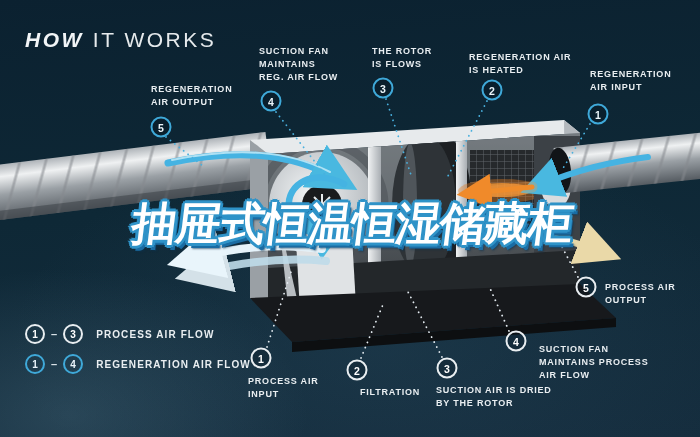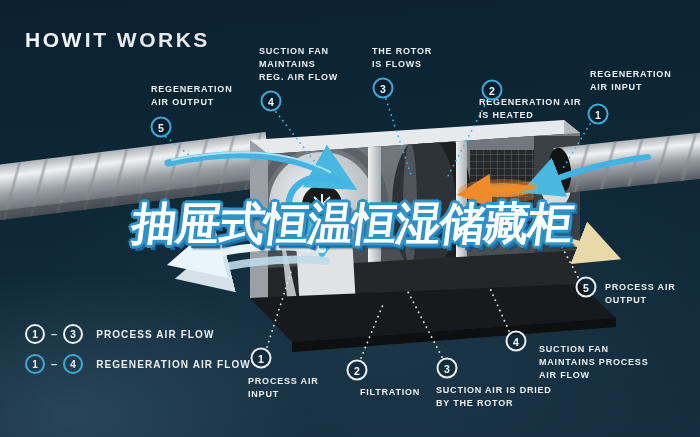--- a/index.html
+++ b/index.html
@@ -7,22 +7,22 @@
     position:relative;width:700px;height:437px;overflow:hidden;
     font-family:"Liberation Sans",sans-serif;
     background:
       radial-gradient(ellipse 340px 210px at 10% 95%, rgba(96,136,156,.28), transparent 70%),
       radial-gradient(ellipse 520px 280px at 55% 78%, rgba(70,112,138,.16), transparent 72%),
       linear-gradient(175deg,#0b2130 0%,#0e2836 45%,#152d3e 100%);
   }
   .art{position:absolute;left:0;top:0;}
   
   .title{position:absolute;left:25px;top:28px;color:#f2f5f7;font-size:21px;letter-spacing:2.5px;white-space:nowrap;}
-  .title .b{font-weight:bold;}
-  .title .r{font-weight:bold;margin-left:1px;opacity:.95;}
+  .title .b{font-weight:bold;font-style:italic;}
+  .title .r{font-weight:normal;margin-left:9px;opacity:.95;}
   
   .lbl{position:absolute;color:#e9eef1;font-size:9px;font-weight:bold;letter-spacing:.8px;line-height:1.42;white-space:pre-line;}
   
   .circ{position:absolute;width:21px;height:21px;border-radius:50%;box-sizing:border-box;
         display:flex;align-items:center;justify-content:center;
         font-size:10.5px;font-weight:bold;transform:translate(-50%,-50%);}
   .circ.cyan{border:2px solid #3fa9d9;color:#edf6fb;background:rgba(9,28,40,.55);}
   .circ.white{border:2px solid #e9eef1;color:#ffffff;background:rgba(9,28,40,.30);}
   
   .legend-title{position:absolute;left:27px;top:296px;color:#eef2f4;font-size:11.5px;font-weight:bold;letter-spacing:2.6px;white-space:nowrap;}
@@ -191,21 +191,21 @@
 
   <div class="lbl" style="left:259px;top:45px;">SUCTION FAN
 MAINTAINS
 REG. AIR FLOW</div>
   <div class="circ cyan" style="left:271px;top:101px;">4</div>
 
   <div class="lbl" style="left:372px;top:45px;">THE ROTOR
 IS FLOWS</div>
   <div class="circ cyan" style="left:383px;top:88px;">3</div>
 
-  <div class="lbl" style="left:479px;top:51px;margin-top:45px;">REGENERATION AIR
+  <div class="lbl" style="left:469px;top:51px;">REGENERATION AIR
 IS HEATED</div>
   <div class="circ cyan" style="left:492px;top:90px;">2</div>
 
   <div class="lbl" style="left:590px;top:68px;">REGENERATION
 AIR INPUT</div>
   <div class="circ cyan" style="left:598px;top:114px;">1</div>
 
   <div class="circ white" style="left:261px;top:358px;">1</div>
   <div class="lbl" style="left:248px;top:375px;">PROCESS AIR
 INPUT</div>

